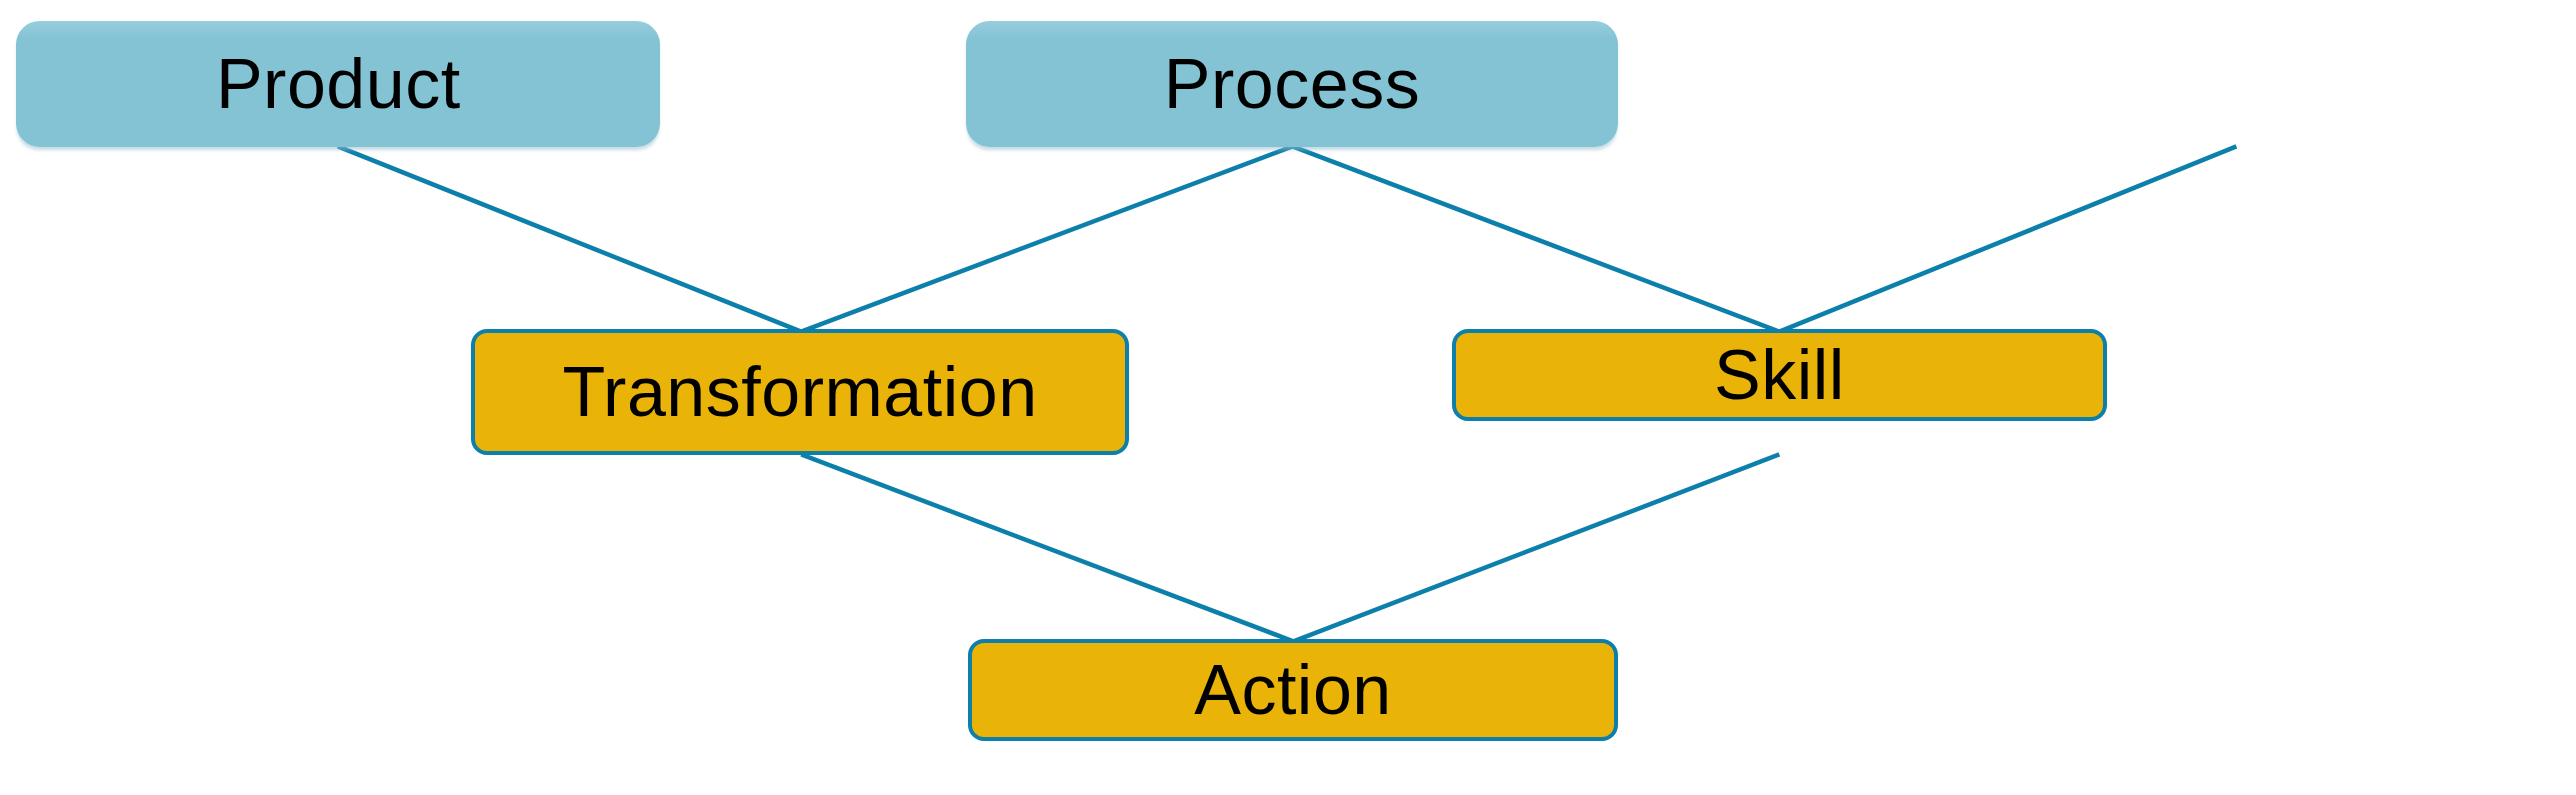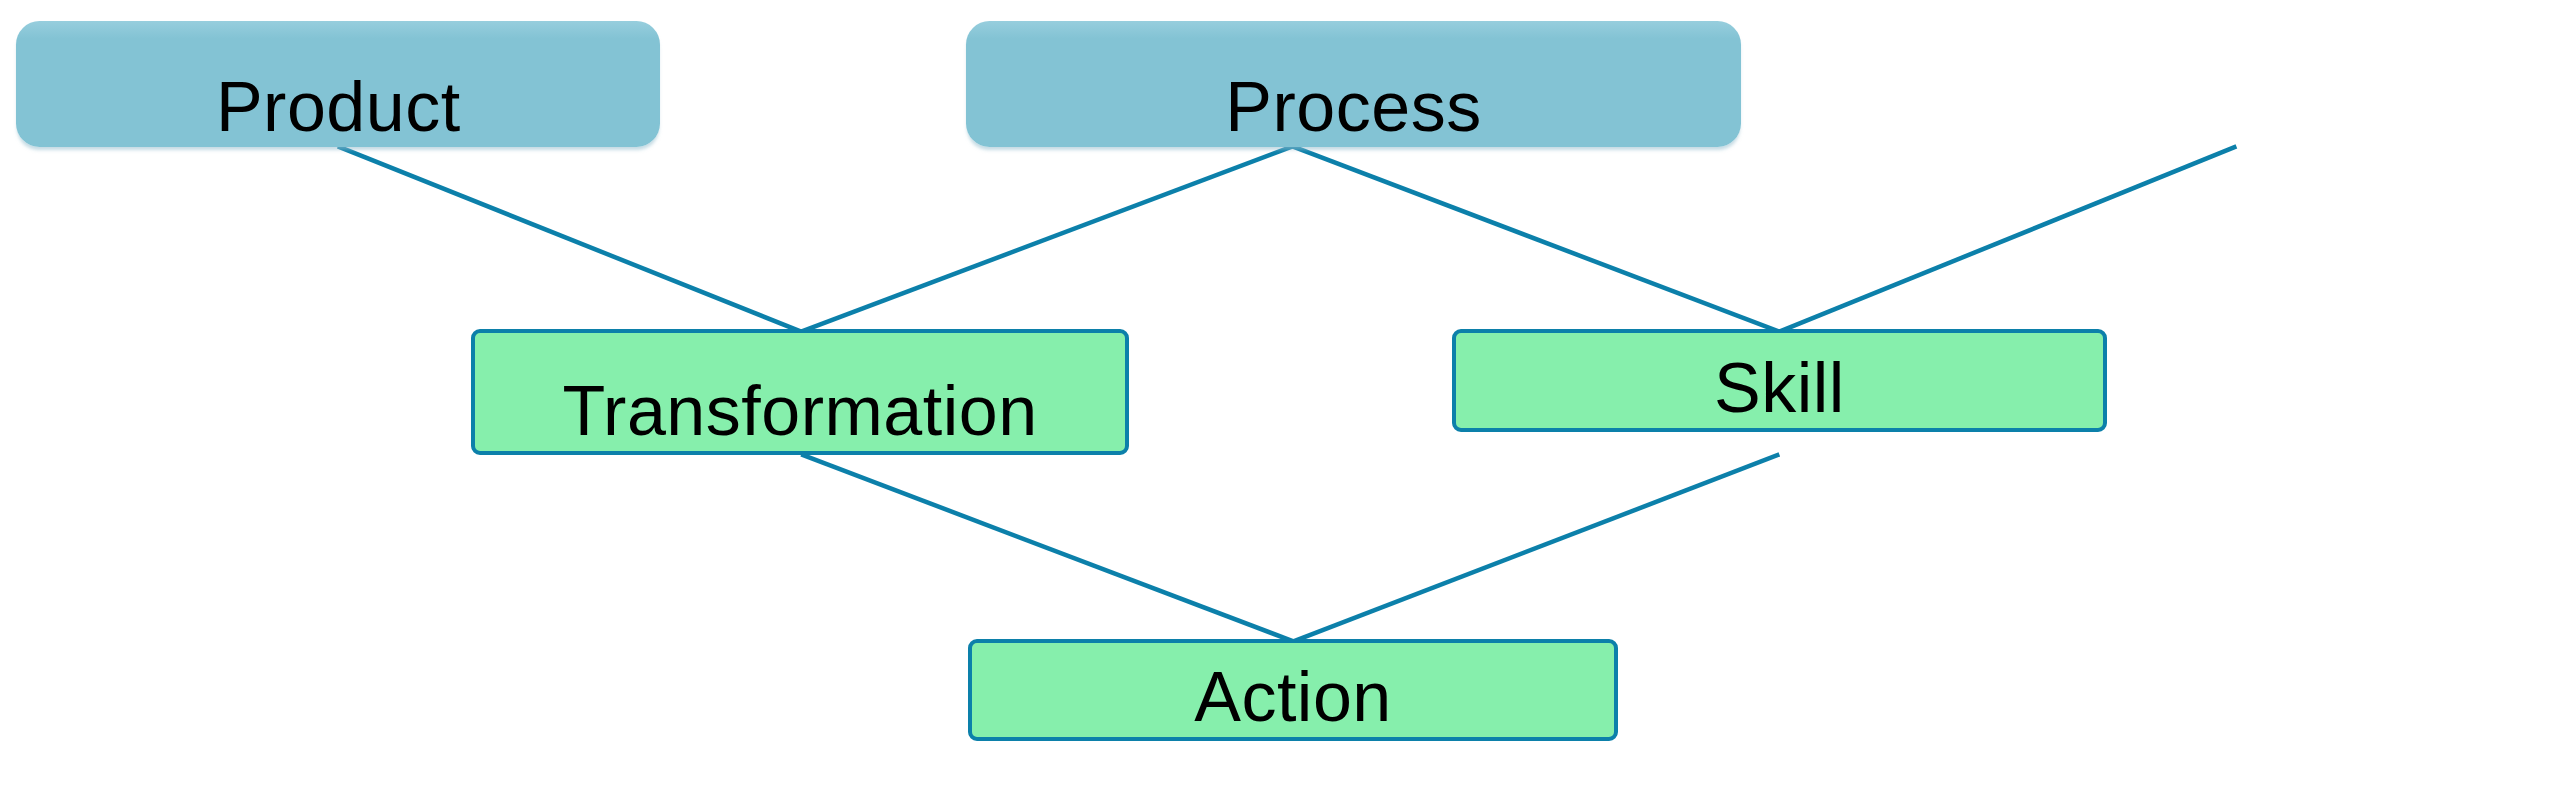--- a/index.html
+++ b/index.html
@@ -28,43 +28,43 @@
     height: 796px;
   }
   .edges line {
     stroke: var(--line);
     stroke-width: 5;
     fill: none;
   }
   .node {
     position: absolute;
     display: flex;
-    align-items: flex-end;
+    align-items: center;
     justify-content: center;
     font-size: 70px;
     color: var(--text);
     letter-spacing: 0.5px;
     white-space: nowrap;
   }
   .node.filled {
     background: linear-gradient(180deg, var(--node-fill-light) 0%, var(--node-fill) 14%, var(--node-fill) 100%);
     border-radius: 23.5px;
     box-shadow: 0 4.5px 3.6px -1.8px rgba(150, 190, 205, 0.55);
   }
   .node.outlined {
-    background: #86efac;
+    background: #eab308;
     border: 4.5px solid var(--line);
-    border-radius: 9px;
+    border-radius: 16px;
   }
   
   .node-product        { left: 16.3px;   top: 21px;  width: 644px; height: 126px; }
-  .node-process        { left: 966px; top: 21px;  width: 775px; height: 126px; }
+  .node-process        { left: 966px; top: 21px;  width: 652px; height: 126px; }
   .node-resource       { left: 1915px; top: 21px;  width: 643px; height: 126px; }
   .node-transformation { left: 471px;  top: 329px; width: 658px; height: 126px; }
-  .node-skill          { left: 1452px; top: 329px; width: 655px; height: 103px; }
+  .node-skill          { left: 1452px; top: 329px; width: 655px; height: 92px; }
   .node-action         { left: 968px; top: 639px; width: 650px; height: 102px; }
 </style>
 </head>
 <body>
 
 <div class="canvas">
 
   <svg class="edges" viewBox="0 0 2852 881" xmlns="http://www.w3.org/2000/svg" aria-hidden="true">
     <line x1="374" y1="162" x2="887" y2="367"></line>
     <line x1="1431" y1="162" x2="887" y2="367"></line>

